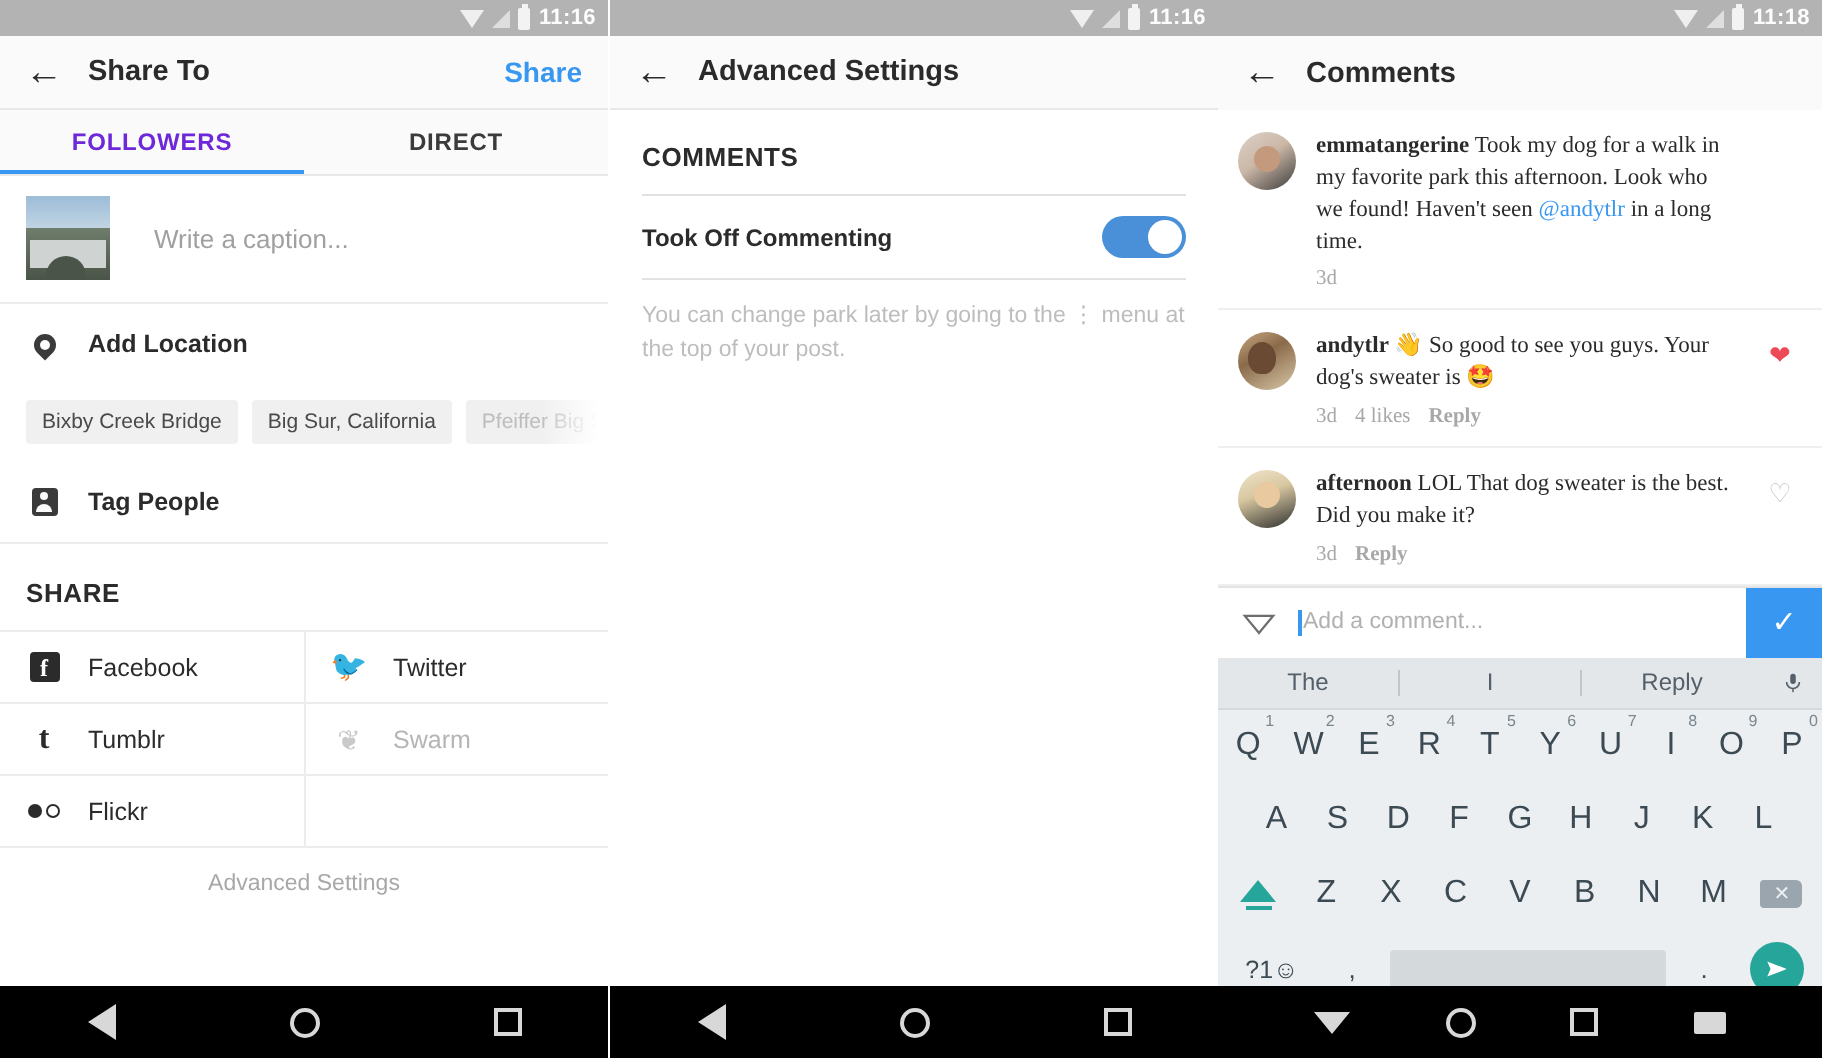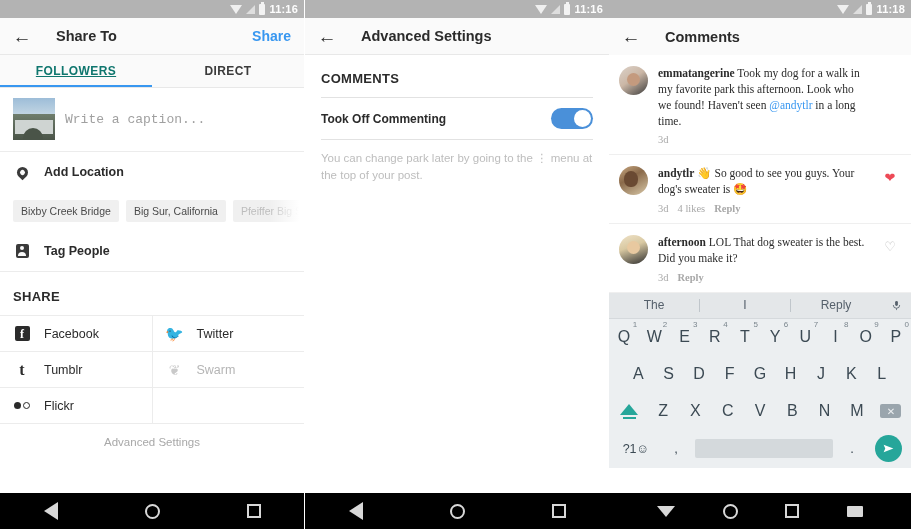--- a/index.html
+++ b/index.html
@@ -45,46 +45,45 @@
   .appbar {
     height: 37px; background: #fafafa;
     display: flex; align-items: center; gap: 0;
     border-bottom: 1px solid #e8e8e8;
   }
   .appbar.noborder { border-bottom: none; }
   .back-arrow {
     width: 44px; display: flex; align-items: center; justify-content: center;
     color: #2b2b2b; font-size: 19px; line-height: 1;
   }
-  .appbar-title { font-size: 14.5px; font-weight: bold; color: #2b2b2b; flex: 1; margin-left: 12px; }
+  .appbar-title { font-size: 14.5px; font-weight: bold; color: #2b2b2b; flex: 1; }
   .appbar-action {
     font-size: 14px; font-weight: bold; color: #3897f0;
     padding-right: 13px;
   }
 
   
   .tabs { display: flex; height: 32px; background: #fafafa; position: relative; }
   .tab {
     flex: 1; display: flex; align-items: center; justify-content: center;
     font-size: 12px; font-weight: bold; letter-spacing: .4px;
     color: #3b3b3b;
   }
-  .tab.active { color: #0f766e; text-decoration: underline; }
+  .tab.active { color: #6d28d9; }
   .tab-underline {
     position: absolute; bottom: 0; left: 0; width: 50%;
     height: 2px; background: #3897f0;
   }
   .tabs-base { height: 1px; background: #e8e8e8; }
 
   
   .caption-row {
-    display: flex; align-items: center; gap: 10px;
+    display: flex; align-items: center; gap: 22px;
     padding: 10px 13px 11px 13px;
     border-bottom: 1px solid #ececec;
-    font-family: Liberation Mono, monospace;
   }
   .thumb {
     width: 42px; height: 42px; flex: none; position: relative;
     overflow: hidden;
     background: linear-gradient(to bottom, #8fb5d4 0%, #a8c3d8 38%, #7a8a84 40%, #5f6a61 100%);
   }
   .thumb .sky { position:absolute; top:0; left:0; right:0; height:42%;
     background: linear-gradient(to bottom,#9dbdd8,#c5d7e4); }
   .thumb .hill { position:absolute; bottom:0; left:0; right:0; height:62%;
     background: linear-gradient(to bottom,#6f7d6c,#4a5448); }
@@ -480,20 +479,32 @@
           <span class="cuser">afternoon</span><span> LOL That dog sweater is the best. Did you make it?</span>
         </div>
         <div class="cmeta">
           <span>3d</span>
           <span class="act">Reply</span>
         </div>
       </div>
       <span class="cheart unliked">♡</span>
     </div>
 
+    <div class="comment-input">
+      <span class="ci-send-ic">
+        <svg width="17" height="17" viewBox="0 0 24 24" aria-hidden="true">
+          <path d="M2 7 L22 7 L12 19 Z" fill="none" stroke="#6e6e6e" stroke-width="1.6"></path>
+        </svg>
+      </span>
+      <span class="ci-field">
+        <span class="ci-caret"></span>
+        <span>Add a comment...</span>
+      </span>
+      <span class="ci-submit">✓</span>
+    </div>
 
     <div class="kb">
       <div class="kb-suggest">
         <span class="kb-sug">The</span>
         <span class="kb-sep"></span>
         <span class="kb-sug">I</span>
         <span class="kb-sep"></span>
         <span class="kb-sug">Reply</span>
         <span class="kb-mic">
           <svg width="11" height="15" viewBox="0 0 24 24" aria-hidden="true">

